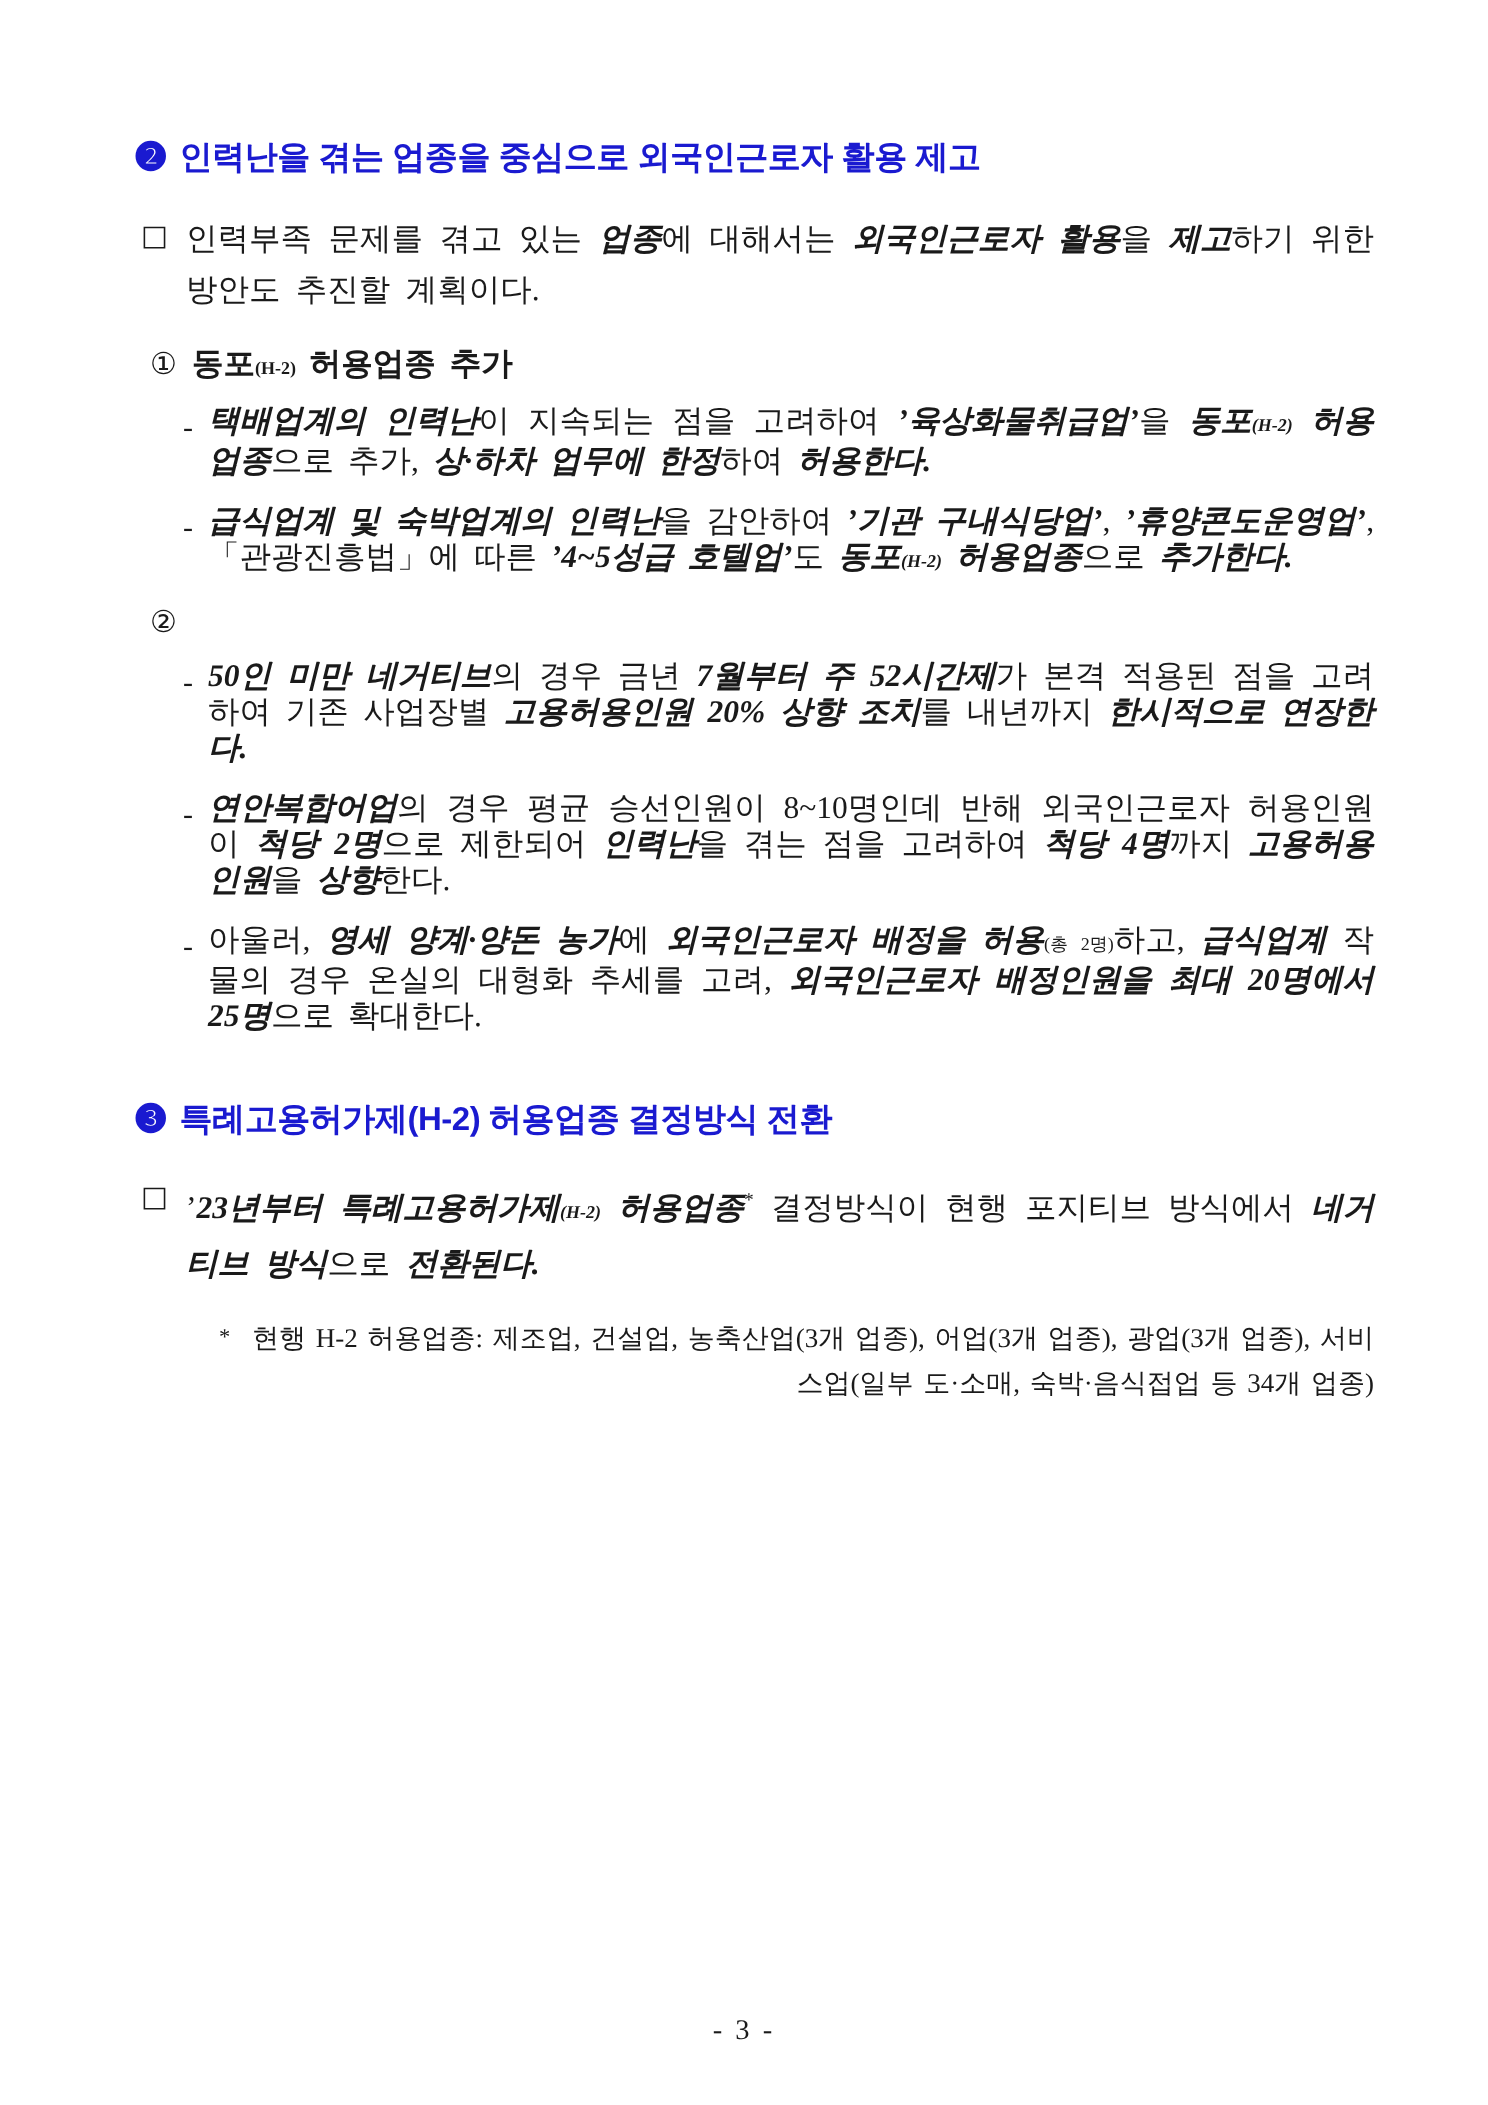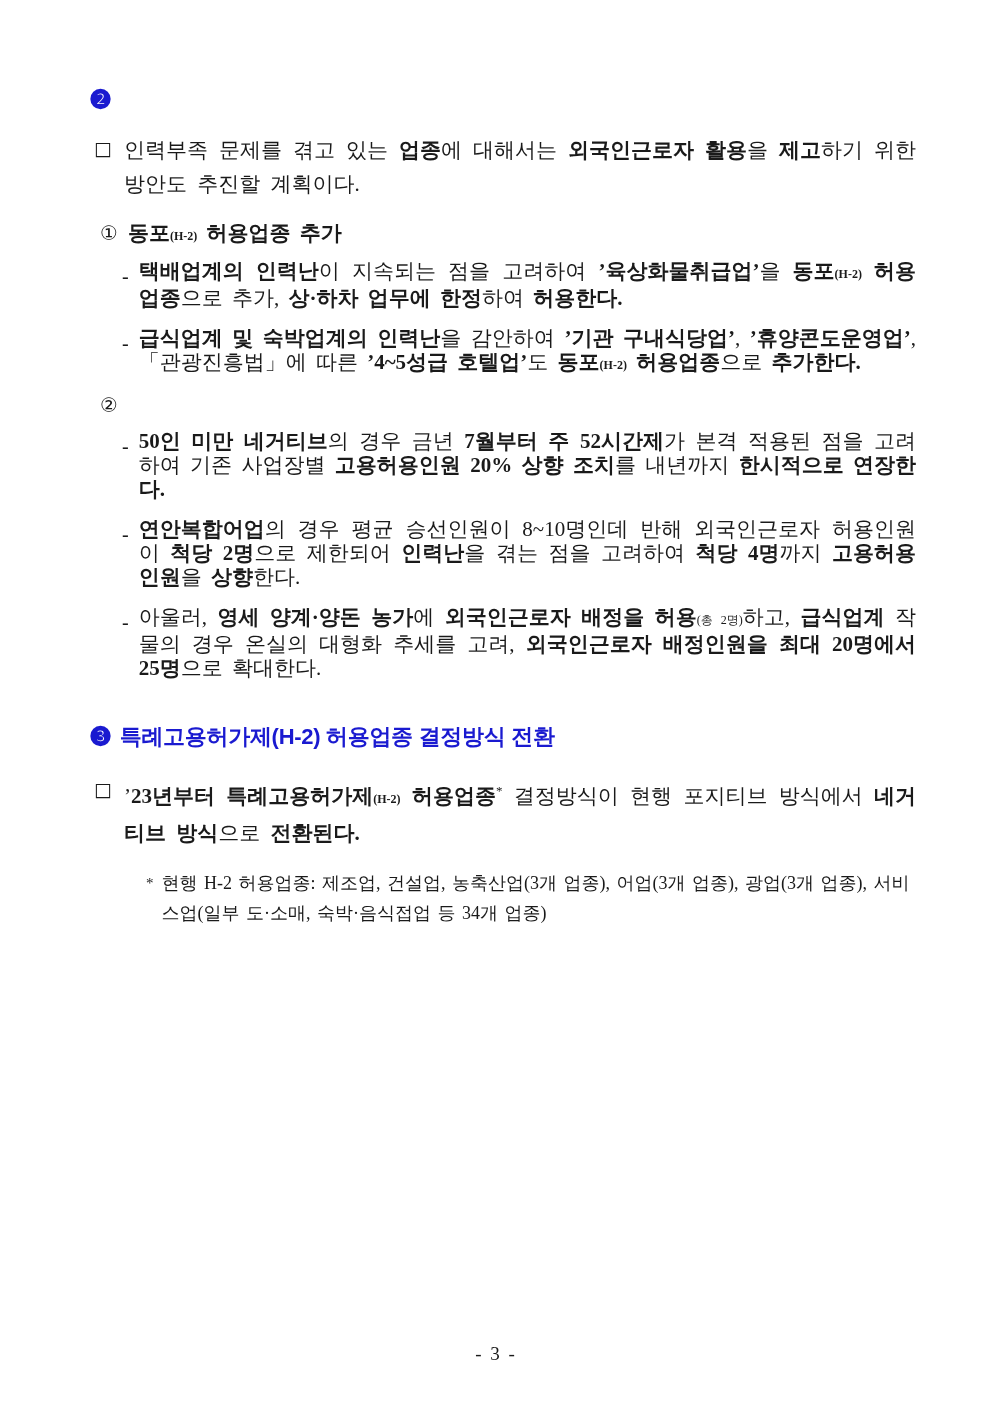--- a/index.html
+++ b/index.html
@@ -96,35 +96,35 @@
   }
   .dash-body {
     font-size: 21px;
     line-height: 24px;
     text-align: justify;
     text-justify: inter-word;
     word-spacing: 4px;
     flex: 1 1 auto;
   }
 
-  b { font-weight: bold; }
+  b { font-weight: bold; font-style: italic; }
   .small { font-size: 12px; }
   .sup { font-size: 13px; vertical-align: super; }
 
   
   .footnote {
     display: flex;
     gap: 8px;
     margin: 14px 0 0 70px;
     font-size: 18px;
     line-height: 30px;
     word-spacing: 2px;
   }
   .footnote .star { flex: 0 0 auto; font-size: 15px; }
-  .footnote .fn-body { flex: 1 1 auto; }
+  .footnote .fn-body { flex: 1 1 auto; text-align: right; }
 
   
   .page-number {
     position: absolute;
     bottom: 38px;
     left: 0;
     width: 992px;
     text-align: center;
     font-size: 19px;
     letter-spacing: 2px;
@@ -132,20 +132,21 @@
 
   .gap-lg { height: 26px; }
 </style>
 </head>
 <body>
 
 <div class="page">
 
   <div class="section-heading">
     <span class="num">❷</span>
+    <span class="txt">인력난을 겪는 업종을 중심으로 외국인근로자 활용 제고</span>
   </div>
 
   <div class="sq-block">
     <span class="sq-marker">□</span>
     <div class="sq-body">
       <span>인력부족 문제를 겪고 있는 </span><b>업종</b><span>에 대해서는 </span><b>외국인근로자 활용</b><span>을 <b>제고</b>하기 위한 방안도 추진할 계획이다.</span>
     </div>
   </div>
 
   <div class="circ-head">

